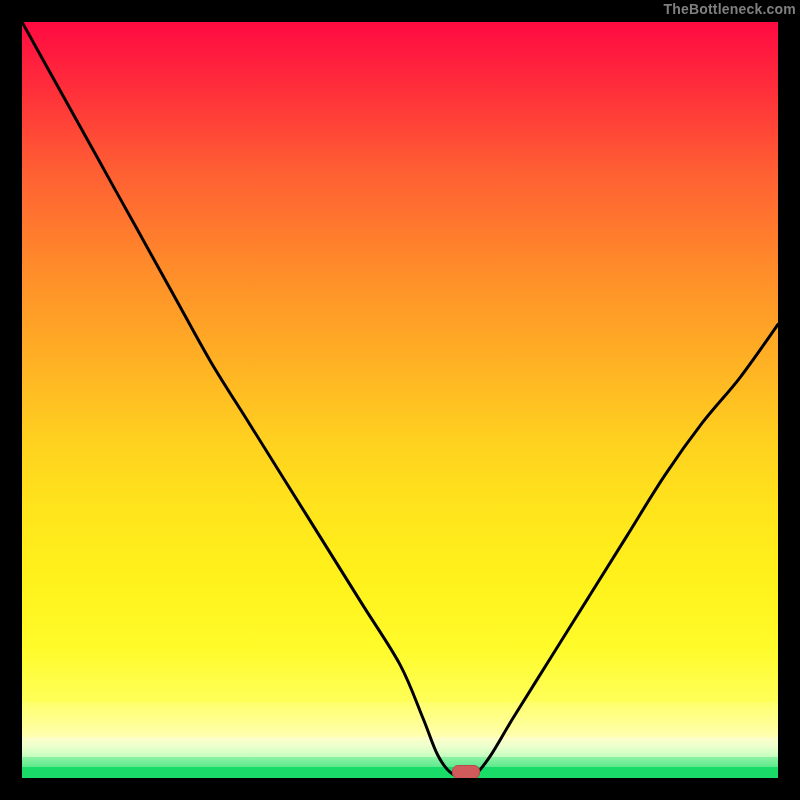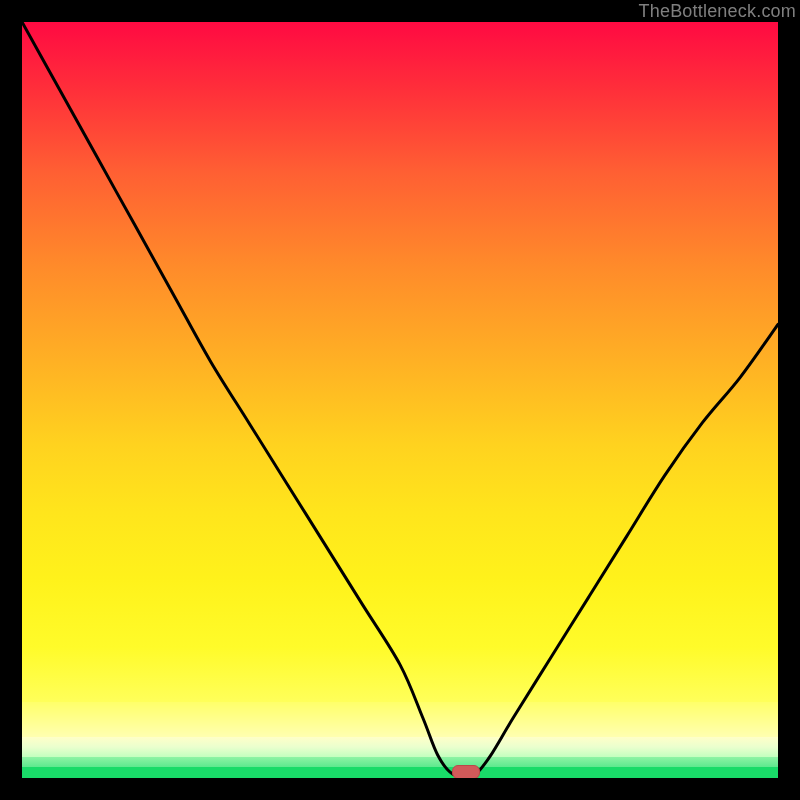--- a/index.html
+++ b/index.html
@@ -94,22 +94,22 @@
     position: absolute;
     background: #d15a5a;
     border: 1px solid #b94a4a;
     border-radius: 6px;
   }
   .attribution {
     position: absolute;
     right: 4px;
     top: 1px;
     color: #7f7f7f;
-    font-size: 18px;
-    font-weight: 400;
+    font-size: 14px;
+    font-weight: 700;
     letter-spacing: 0.2px;
     white-space: nowrap;
   }
 </style>
 </head>
 <body>
 
 <div class="frame">
 
   <div class="attribution">TheBottleneck.com</div>

